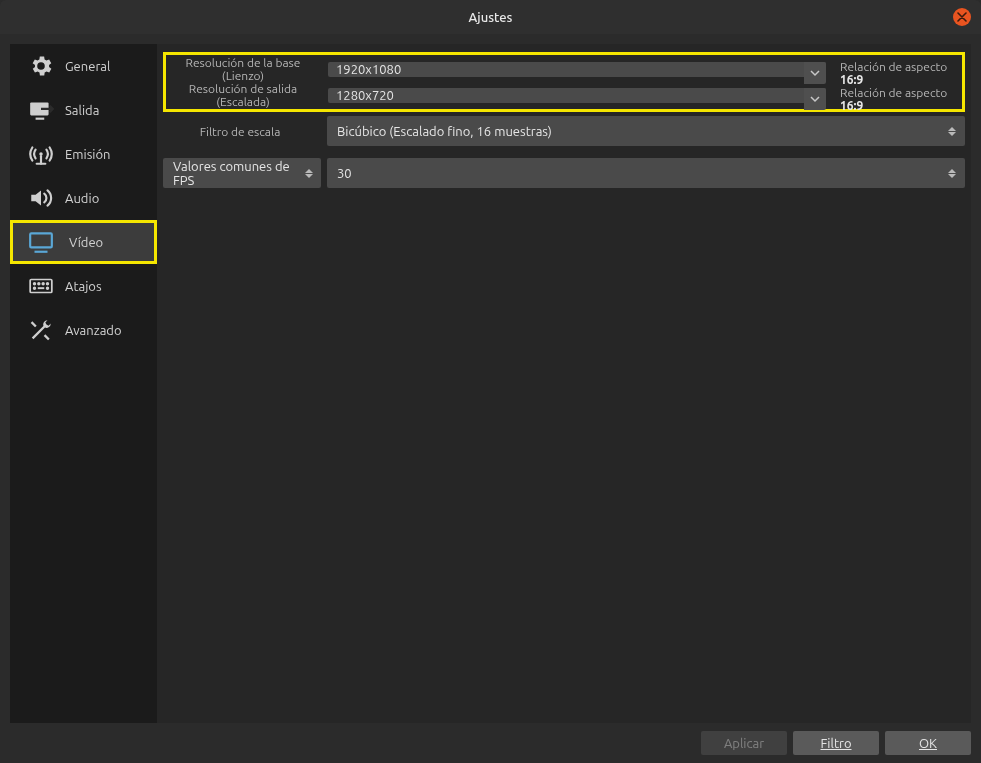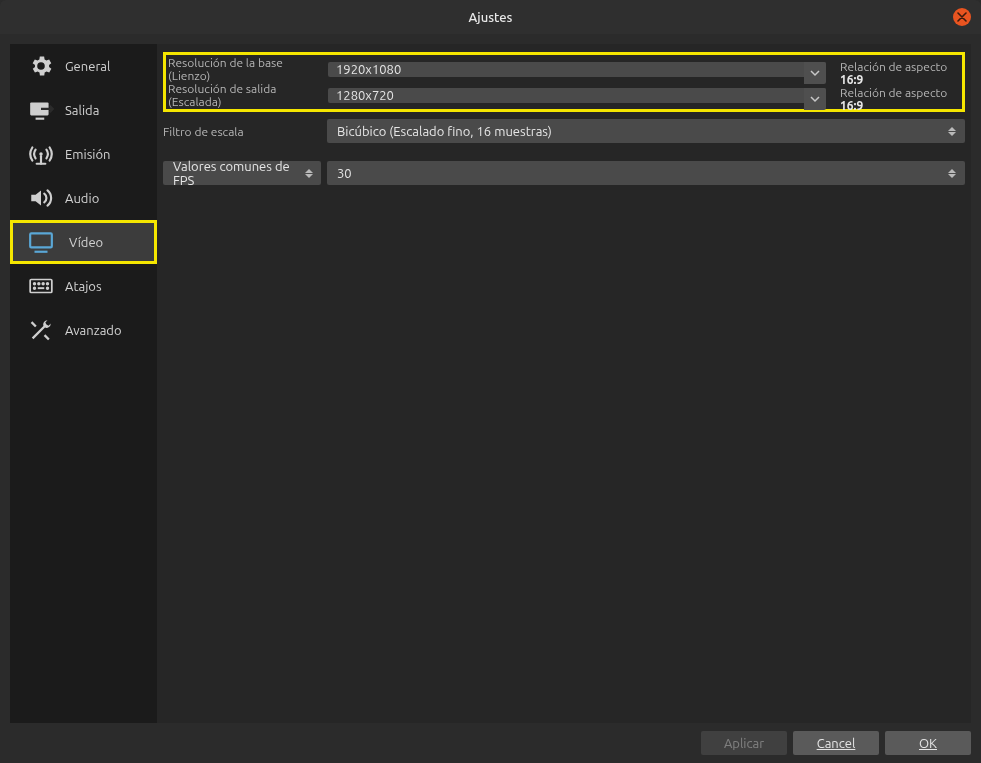--- a/index.html
+++ b/index.html
@@ -35,30 +35,30 @@
   .sidebar-item{height:44px;display:flex;align-items:center;padding:0 14px;gap:10px;color:var(--text);cursor:pointer;border:3px solid transparent;}
   .sidebar-item.active{background:#3c3c3c;}
   .sidebar-item .icon-wrap{width:28px;height:28px;display:flex;align-items:center;justify-content:center;color:#cfcfcf;}
   .sidebar-item.hl{border:3px solid var(--highlight);gap:14px;}
 
   
   .main{flex:1;background:var(--bg-dark);padding:8px 6px;}
   .hl-box{border:3px solid var(--highlight);padding:1px 2px 1px 2px;margin-bottom:0px;}
   .form-row{display:flex;align-items:center;height:26px;gap:6px;margin-bottom:0px;}
   .hl-box .form-row + .form-row{margin-top:0px;}
-  .form-label{width:154px;text-align:left;color:var(--text-dim);font-size:12px;padding-right:4px;}
+  .form-label{width:154px;text-align:center;color:var(--text-dim);font-size:12px;padding-right:4px;}
   .combo{flex:1;height:15px;background:var(--input-bg);border-radius:2px;display:flex;align-items:center;padding:0 8px;position:relative;color:#e6e6e6;cursor:pointer;}
   .combo .caret{position:absolute;right:0;top:0;width:22px;height:22px;background:var(--input-bg2);border-top-right-radius:2px;border-bottom-right-radius:2px;display:flex;align-items:center;justify-content:center;}
   .aspect{width:128px;flex:0 0 128px;text-align:left;padding-left:8px;font-size:12px;color:var(--text-dim);margin-top:8px;}
   .aspect b{color:#e8e8e8;font-weight:600;}
 
   .row-after{margin-top:6px;}
   .fps-row{margin-top:16px;}
 
-  .spin{width:152px;flex:0 0 152px;height:24px;background:var(--input-bg);border-radius:2px;display:flex;align-items:center;justify-content:space-between;padding:0 6px 0 10px;color:#e6e6e6;cursor:pointer;}
+  .spin{width:152px;flex:0 0 152px;height:30px;background:var(--input-bg);border-radius:2px;display:flex;align-items:center;justify-content:space-between;padding:0 6px 0 10px;color:#e6e6e6;cursor:pointer;}
   .spin.full{flex:1;width:auto;}
   .spinner-arrows{width:14px;display:flex;flex-direction:column;align-items:center;gap:1px;}
   .spinner-arrows .tri{width:0;height:0;border-left:4px solid transparent;border-right:4px solid transparent;}
   .tri.up{border-bottom:4px solid #bababa;}
   .tri.dn{border-top:4px solid #bababa;}
 
   
   .footer{position:absolute;bottom:8px;right:10px;display:flex;gap:6px;}
   .btn{min-width:86px;height:24px;background:var(--btn-bg);border-radius:2px;color:#e4e4e4;display:flex;align-items:center;justify-content:center;font-size:13px;cursor:pointer;padding:0 2px;}
   .btn.disabled{opacity:0.45;cursor:default;}
@@ -233,19 +233,19 @@
       </div>
 
     </div>
   </div>
 
   <div class="footer">
     <div class="btn disabled">
       <span>Aplicar</span>
     </div>
     <div class="btn">
-      <span class="ul">Cancel</span>
+      <span class="ul">Filtro</span>
     </div>
     <div class="btn">
       <span class="ul">OK</span>
     </div>
   </div>
 </div>
 
 </body></html>

